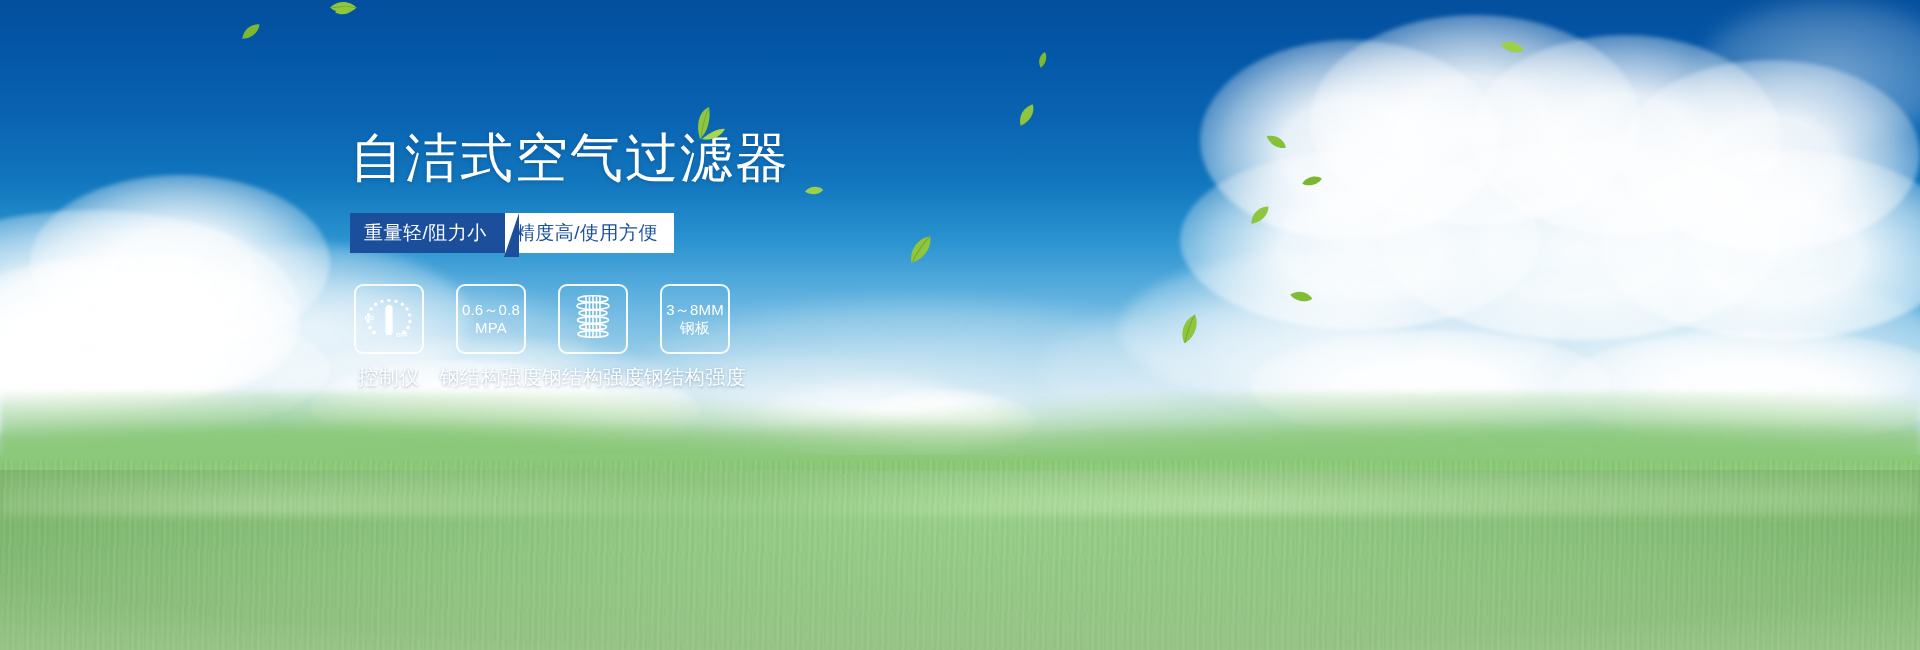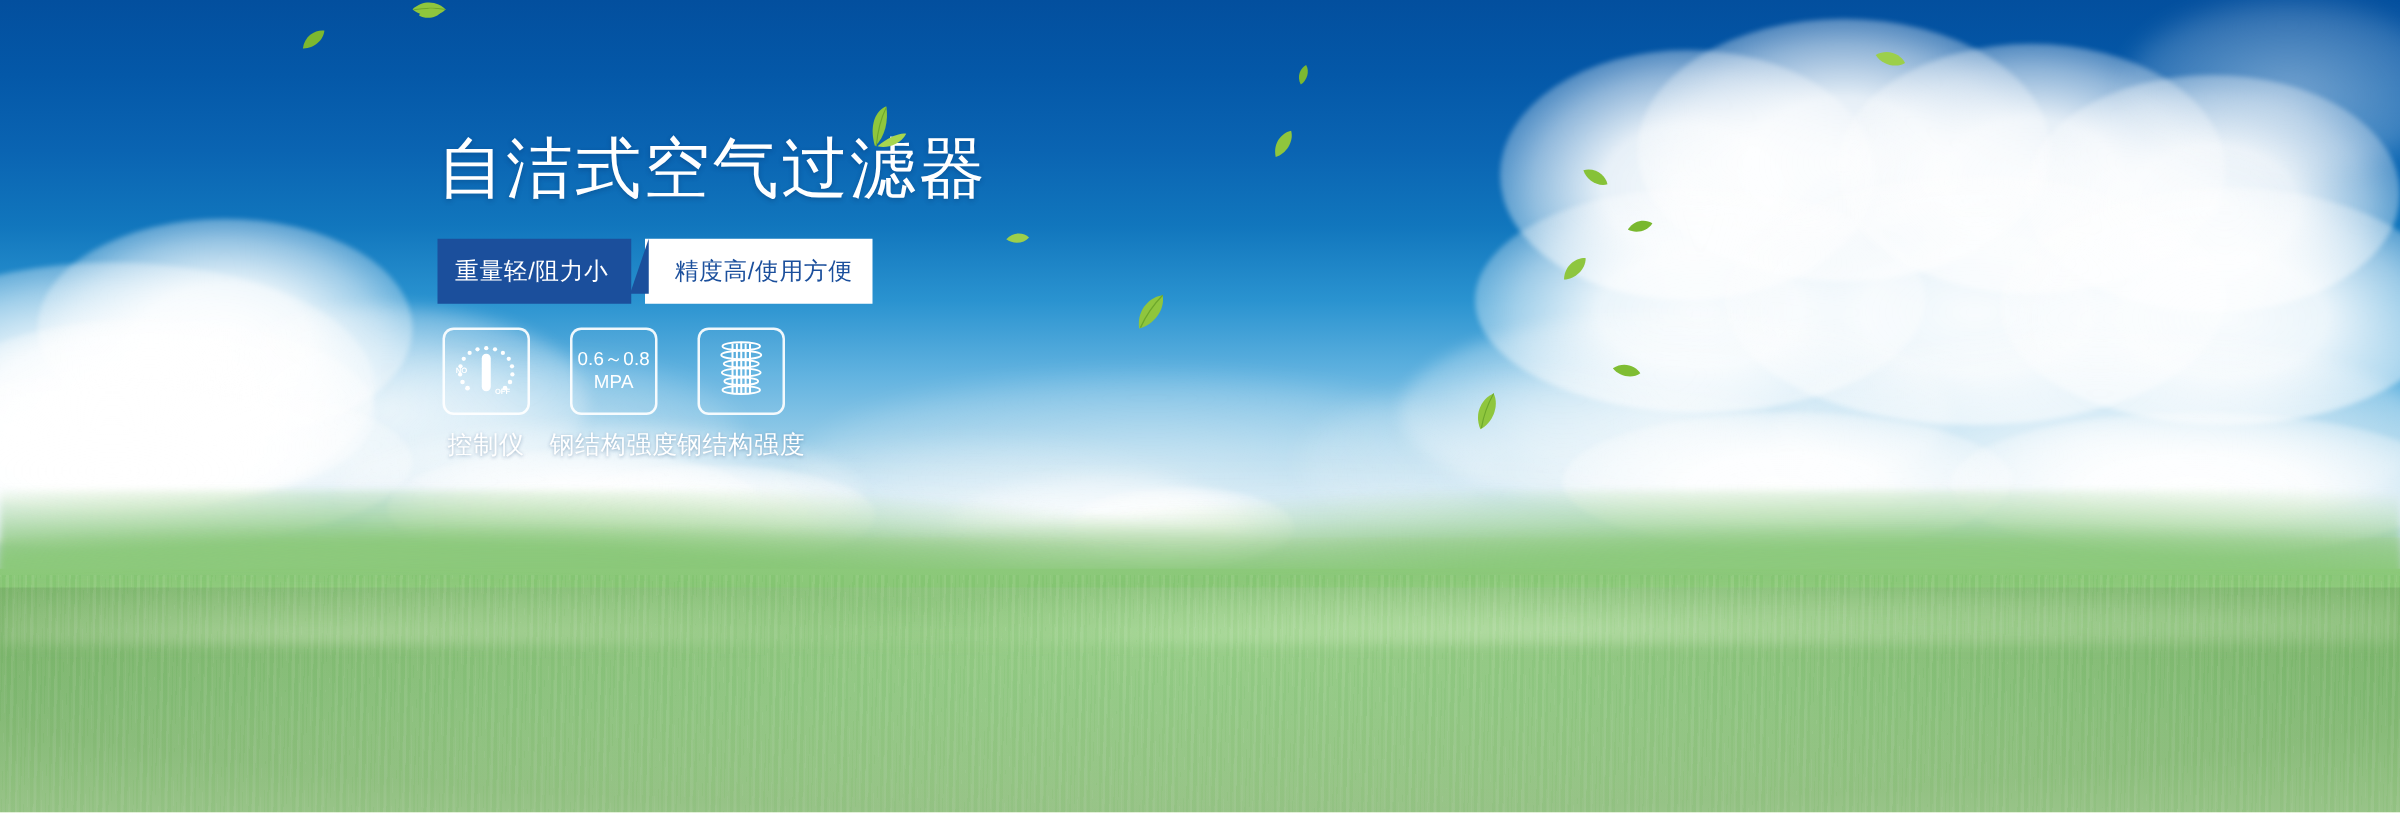--- a/index.html
+++ b/index.html
@@ -116,21 +116,21 @@
     background: radial-gradient(ellipse 1400px 180px at 960px 40px, rgba(255,255,255,0.14) 0%, rgba(0,0,0,0.10) 78%);
   }
 
   
   .leaf { position: absolute; pointer-events: none; }
   .leaf svg { display: block; }
 
   
   .content {
     position: absolute;
-    left: 350px; top: 106px;
+    left: 350px; top: 128px;
     width: 620px;
     z-index: 40;
   }
 
   .title-row {
     position: relative;
     height: 64px;
   }
   .title {
     font-size: 53px;
@@ -151,21 +151,21 @@
     margin-top: 21px;
     height: 44px;
     width: 320px;
   }
   .badge {
     display: flex;
     align-items: center;
     justify-content: center;
     font-size: 19px;
     letter-spacing: 0.5px;
-    height: 52px;
+    height: 40px;
     white-space: nowrap;
   }
   .badge-dark {
     background: #1b4f9c;
     color: #ffffff;
     padding: 0 18px 0 14px;
     position: relative;
     z-index: 2;
   }
   .badge-dark::after {
@@ -173,24 +173,24 @@
     position: absolute;
     right: -14px; top: 0;
     width: 0; height: 0;
     border-style: solid;
     border-width: 0 0 44px 15px;
     border-color: transparent transparent #1b4f9c transparent;
   }
   .badge-light {
     background: #ffffff;
     color: #1b4f9c;
-    padding: 0 16px 0 24px;
+    padding: 0 16px 0 11px;
     position: relative;
     z-index: 1;
-    margin-left: 11px;
+    margin-left: 0px;
   }
 
   .features {
     display: flex;
     margin-top: 27px;
     gap: 24px;
   }
   .feature {
     width: 78px;
     display: flex;
@@ -416,17 +416,24 @@
                 <line x1="24" y1="4" x2="24" y2="46"></line>
                 <line x1="27.5" y1="5" x2="27.5" y2="45"></line>
                 <line x1="31" y1="5" x2="31" y2="45"></line>
               </g>
             </svg>
           </div>
         </div>
         <div class="feature-label">钢结构强度</div>
       </div>
 
+      <div class="feature">
+        <div class="feature-box">
+          <div class="txt">3～8MM</div>
+          <div class="txt">钢板</div>
+        </div>
+        <div class="feature-label">钢结构强度</div>
+      </div>
 
 
     </div>
   </div>
 </div>
 
 </body></html>

